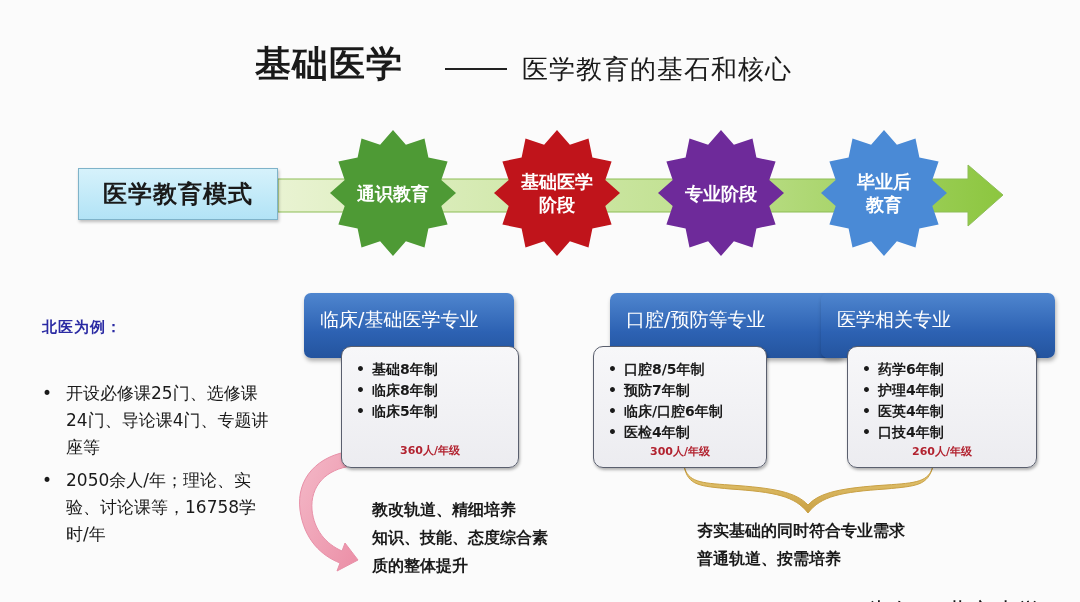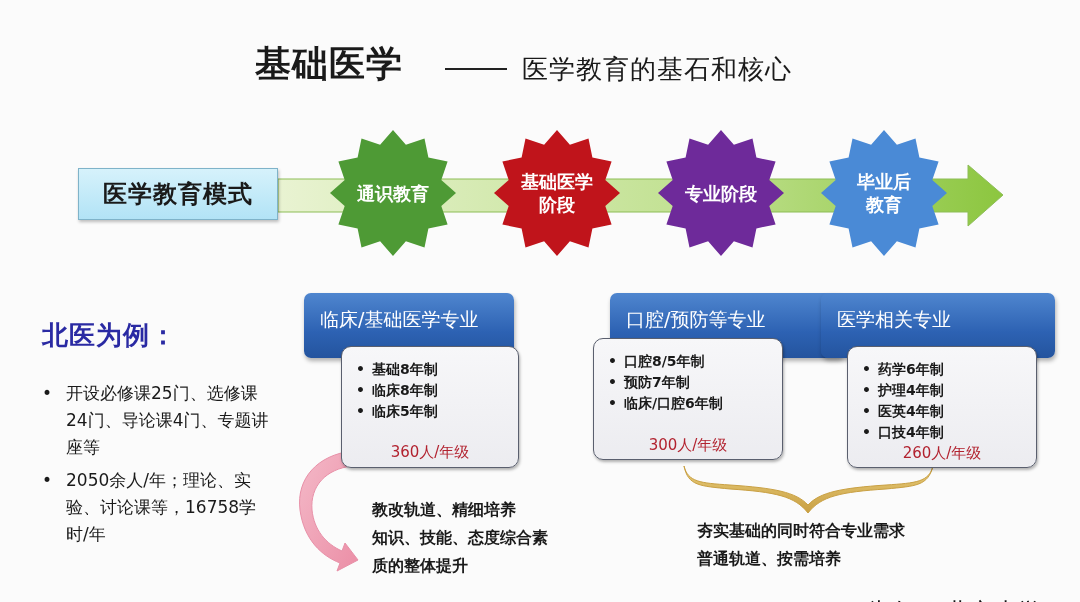--- a/index.html
+++ b/index.html
@@ -43,24 +43,24 @@
     position: absolute; background: linear-gradient(#f7f7f9, #ececf0);
     border: 1px solid #5a5f6e; border-radius: 10px;
     box-shadow: 1px 2px 3px rgba(0,0,0,0.3);
     box-sizing: border-box; padding: 12px 0 0 14px;
   }
   .cat-body ul { margin: 0; padding: 0 0 0 0; list-style: none; }
   .cat-body li { font-size: 14px; font-weight: bold; line-height: 21px; color: #1a1a1a; }
   .cat-body li::before { content: "•"; display: inline-block; width: 16px; font-weight: bold; }
   .cat-count {
     position: absolute; left: 0; right: 0; text-align: center;
-    color: #b2222f; font-size: 15px; font-weight: normal;
+    color: #b2222f; font-size: 11px; font-weight: bold;
   }
   #example-title {
-    left: 42px; top: 318px; font-size: 26px; font-weight: bold; color: #2a2aa3; letter-spacing: 1px;
+    left: 42px; top: 318px; font-size: 15px; font-weight: bold; color: #2a2aa3; letter-spacing: 1px;
   }
   .ex-item {
     position: absolute; left: 42px; font-size: 17px; line-height: 27px; color: #1a1a1a;
   }
   .ex-item .bullet { position: absolute; left: 0; top: 0; }
   .ex-item .txt { position: absolute; left: 24px; top: 0; width: 210px; }
   .note {
     position: absolute; font-size: 16px; font-weight: bold; line-height: 28px; color: #1a1a1a;
   }
   #watermark {
@@ -151,25 +151,26 @@
     <li>基础8年制</li>
     <li>临床8年制</li>
     <li>临床5年制</li>
   </ul>
   <div class="cat-count" style="top:96px;">360人/年级</div>
 </div>
 
 <div class="cat-header" style="left:566px; top:293px; width:234px;margin-left:44px;">
   <span>口腔/预防等专业</span>
 </div>
-<div class="cat-body" style="left:593px; top:338px; width:190px; height:122px;">
+<div class="cat-body" style="left:593px; top:346px; width:174px; height:122px;">
   <ul>
     <li>口腔8/5年制</li>
     <li>预防7年制</li>
     <li>临床/口腔6年制</li>
+    <li>医检4年制</li>
   </ul>
   <div class="cat-count" style="top:97px;">300人/年级</div>
 </div>
 
 <div class="cat-header" style="left:821px; top:293px; width:234px;">
   <span>医学相关专业</span>
 </div>
 <div class="cat-body" style="left:847px; top:346px; width:190px; height:122px;">
   <ul>
     <li>药学6年制</li>

